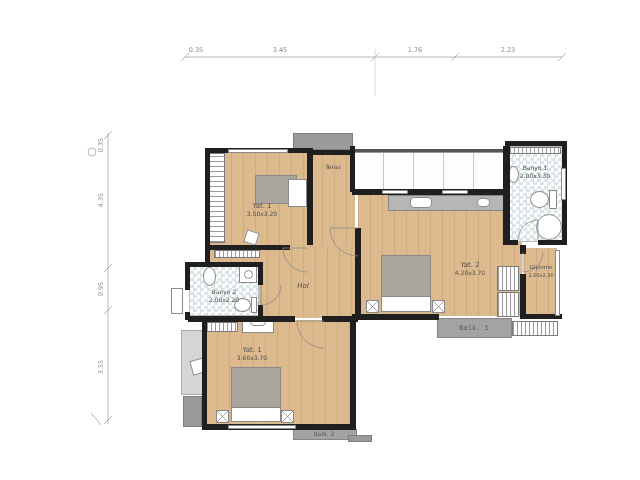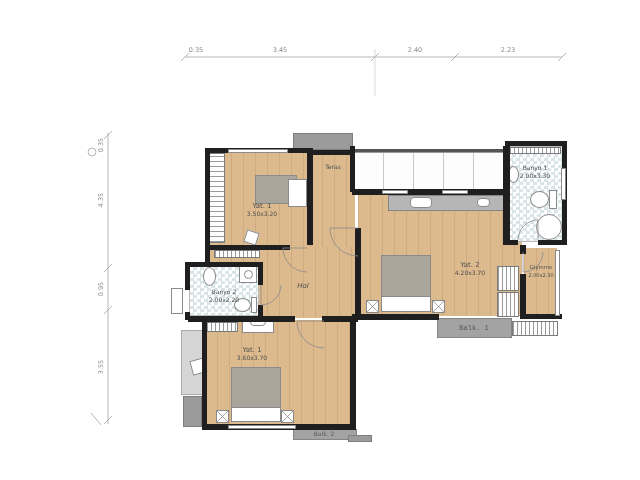--- a/index.html
+++ b/index.html
@@ -192,20 +192,20 @@
   </div>
   <div class="lbl" style="left:474px;top:328px;color:#595959;font-family:Liberation Mono, monospace;">
     <div>Balk. 1</div>
   </div>
   <div class="lbl" style="left:324px;top:434px;font-size:6px;color:#595959;">
     <div>Balk. 2</div>
   </div>
 
   <div class="dim" style="left:196px;top:50px;">0.35</div>
   <div class="dim" style="left:280px;top:50px;">3.45</div>
-  <div class="dim" style="left:415px;top:50px;">2.40</div>
+  <div class="dim" style="left:415px;top:50px;">1.76</div>
   <div class="dim" style="left:508px;top:50px;">2.23</div>
   <div class="dimv" style="left:101px;top:145px;">0.35</div>
   <div class="dimv" style="left:101px;top:200px;">4.35</div>
   <div class="dimv" style="left:101px;top:289px;">0.95</div>
   <div class="dimv" style="left:101px;top:367px;">3.55</div>
 
 </div>
 
 </body></html>

